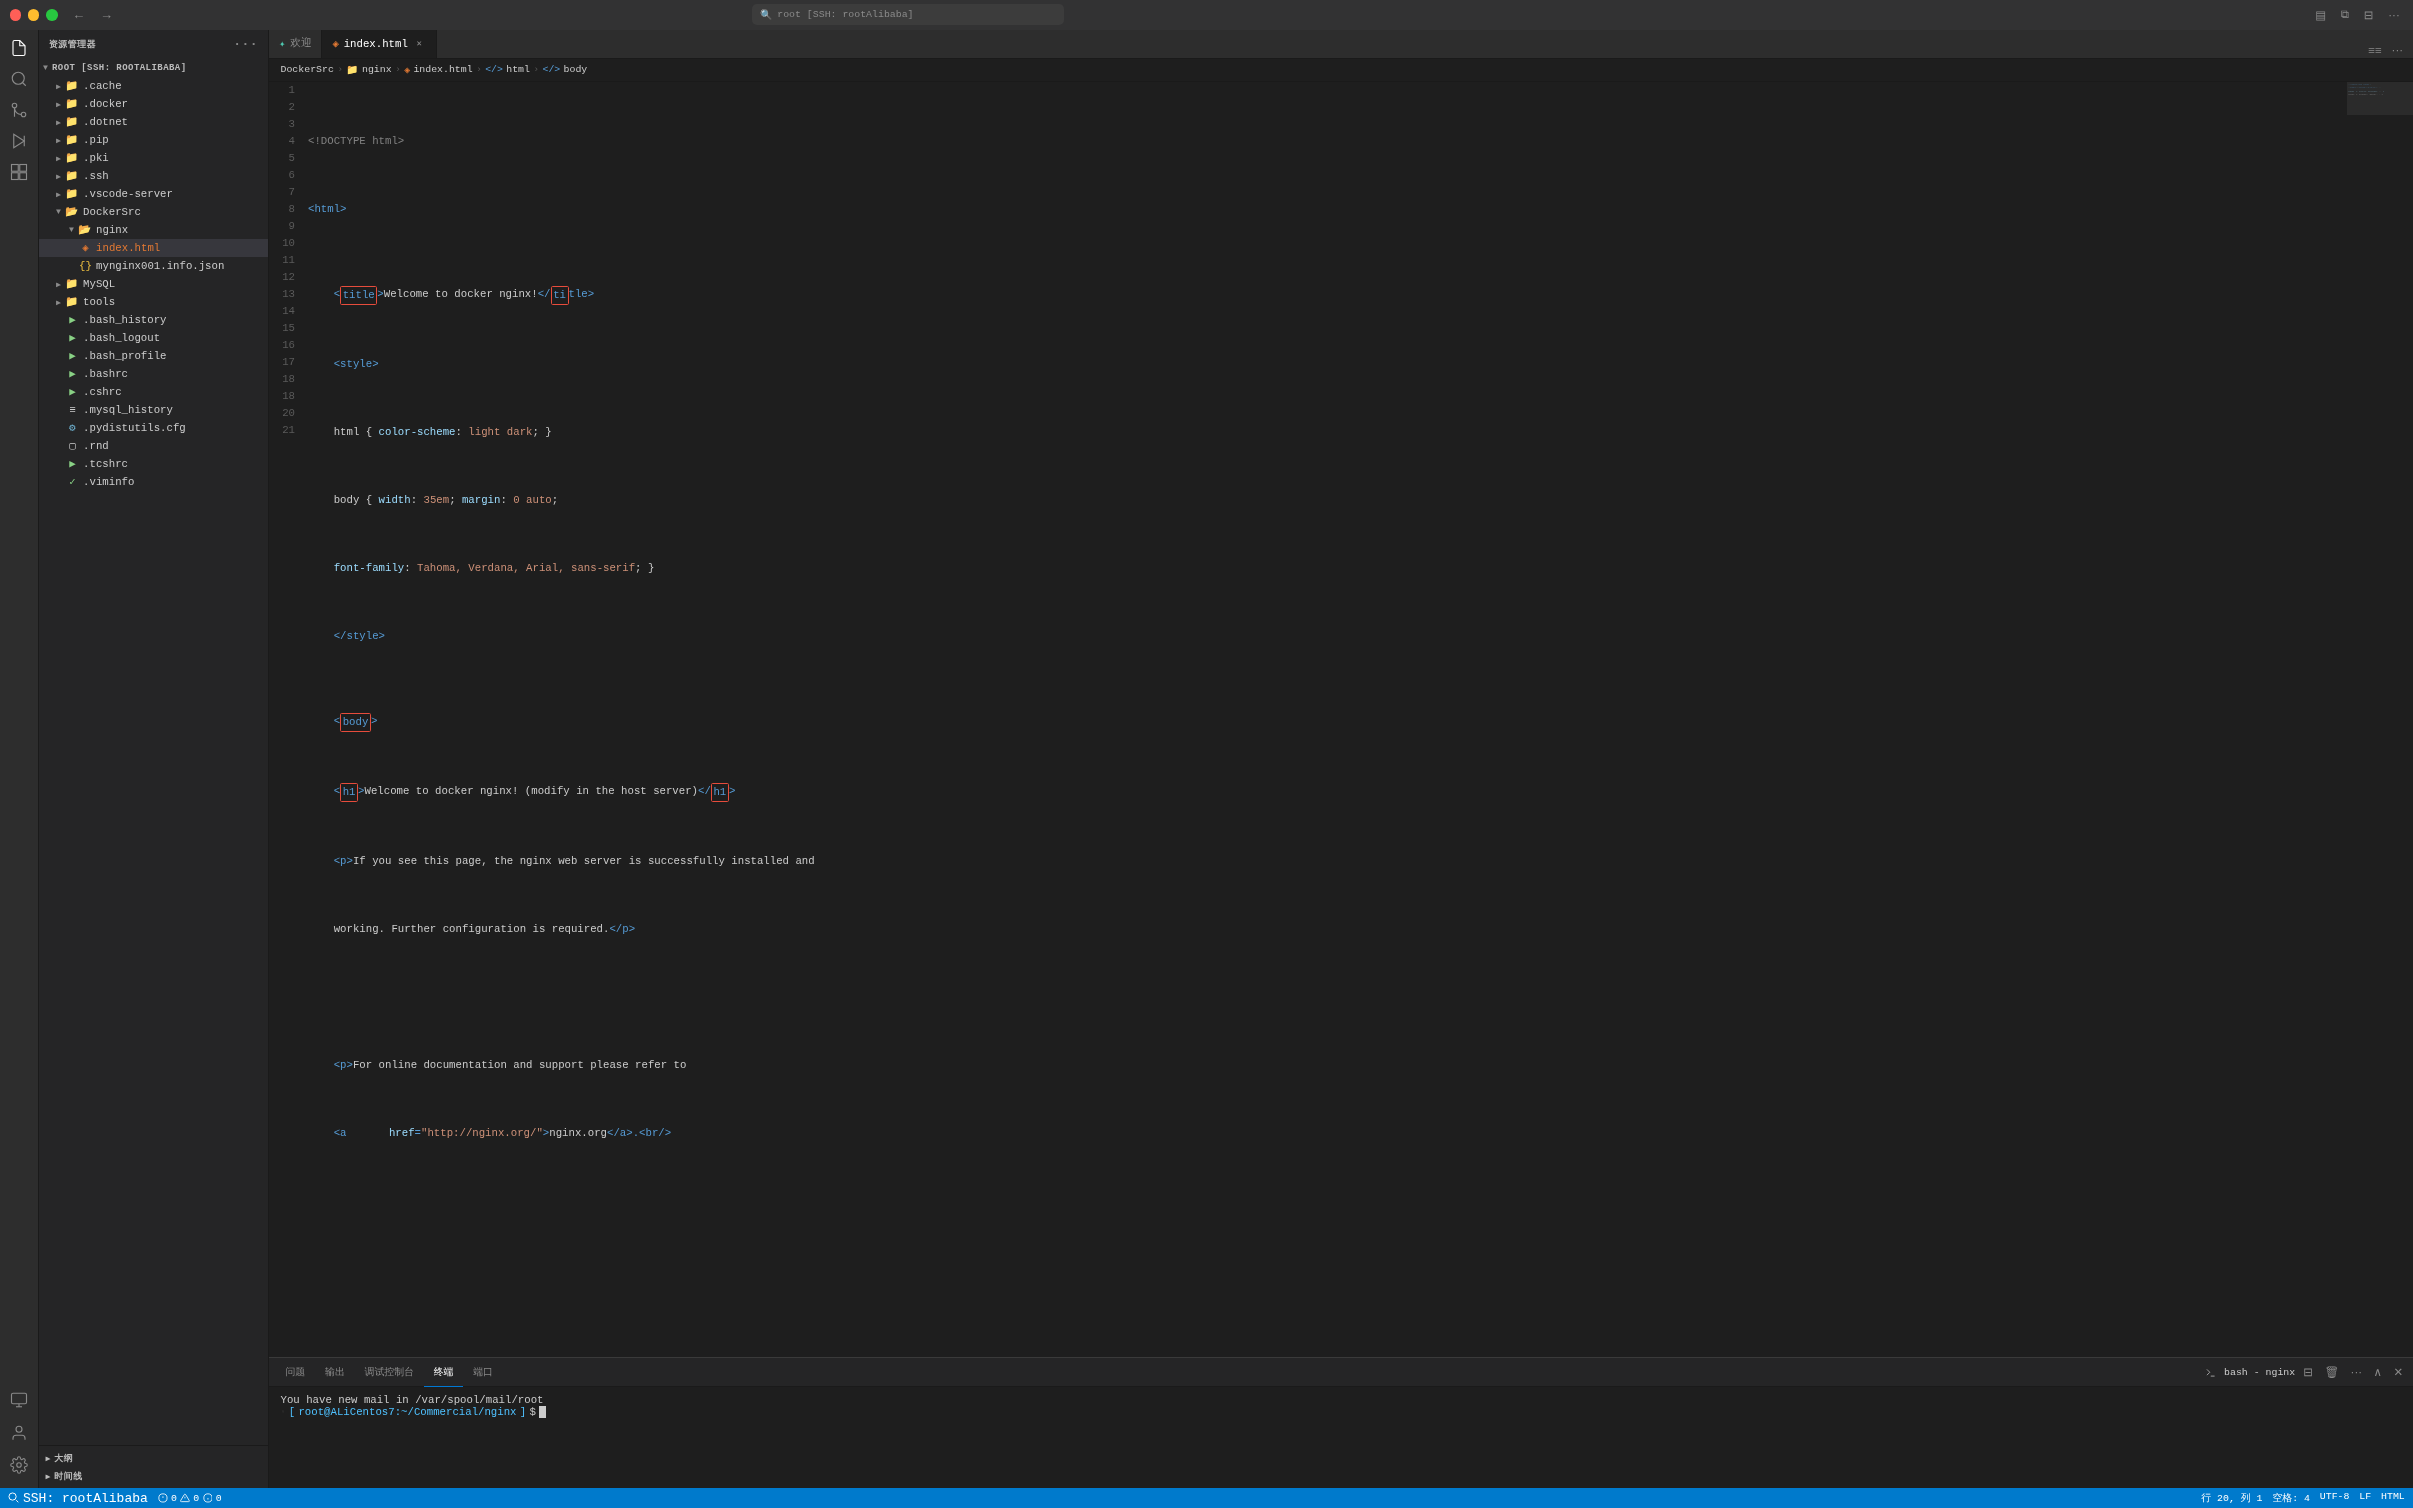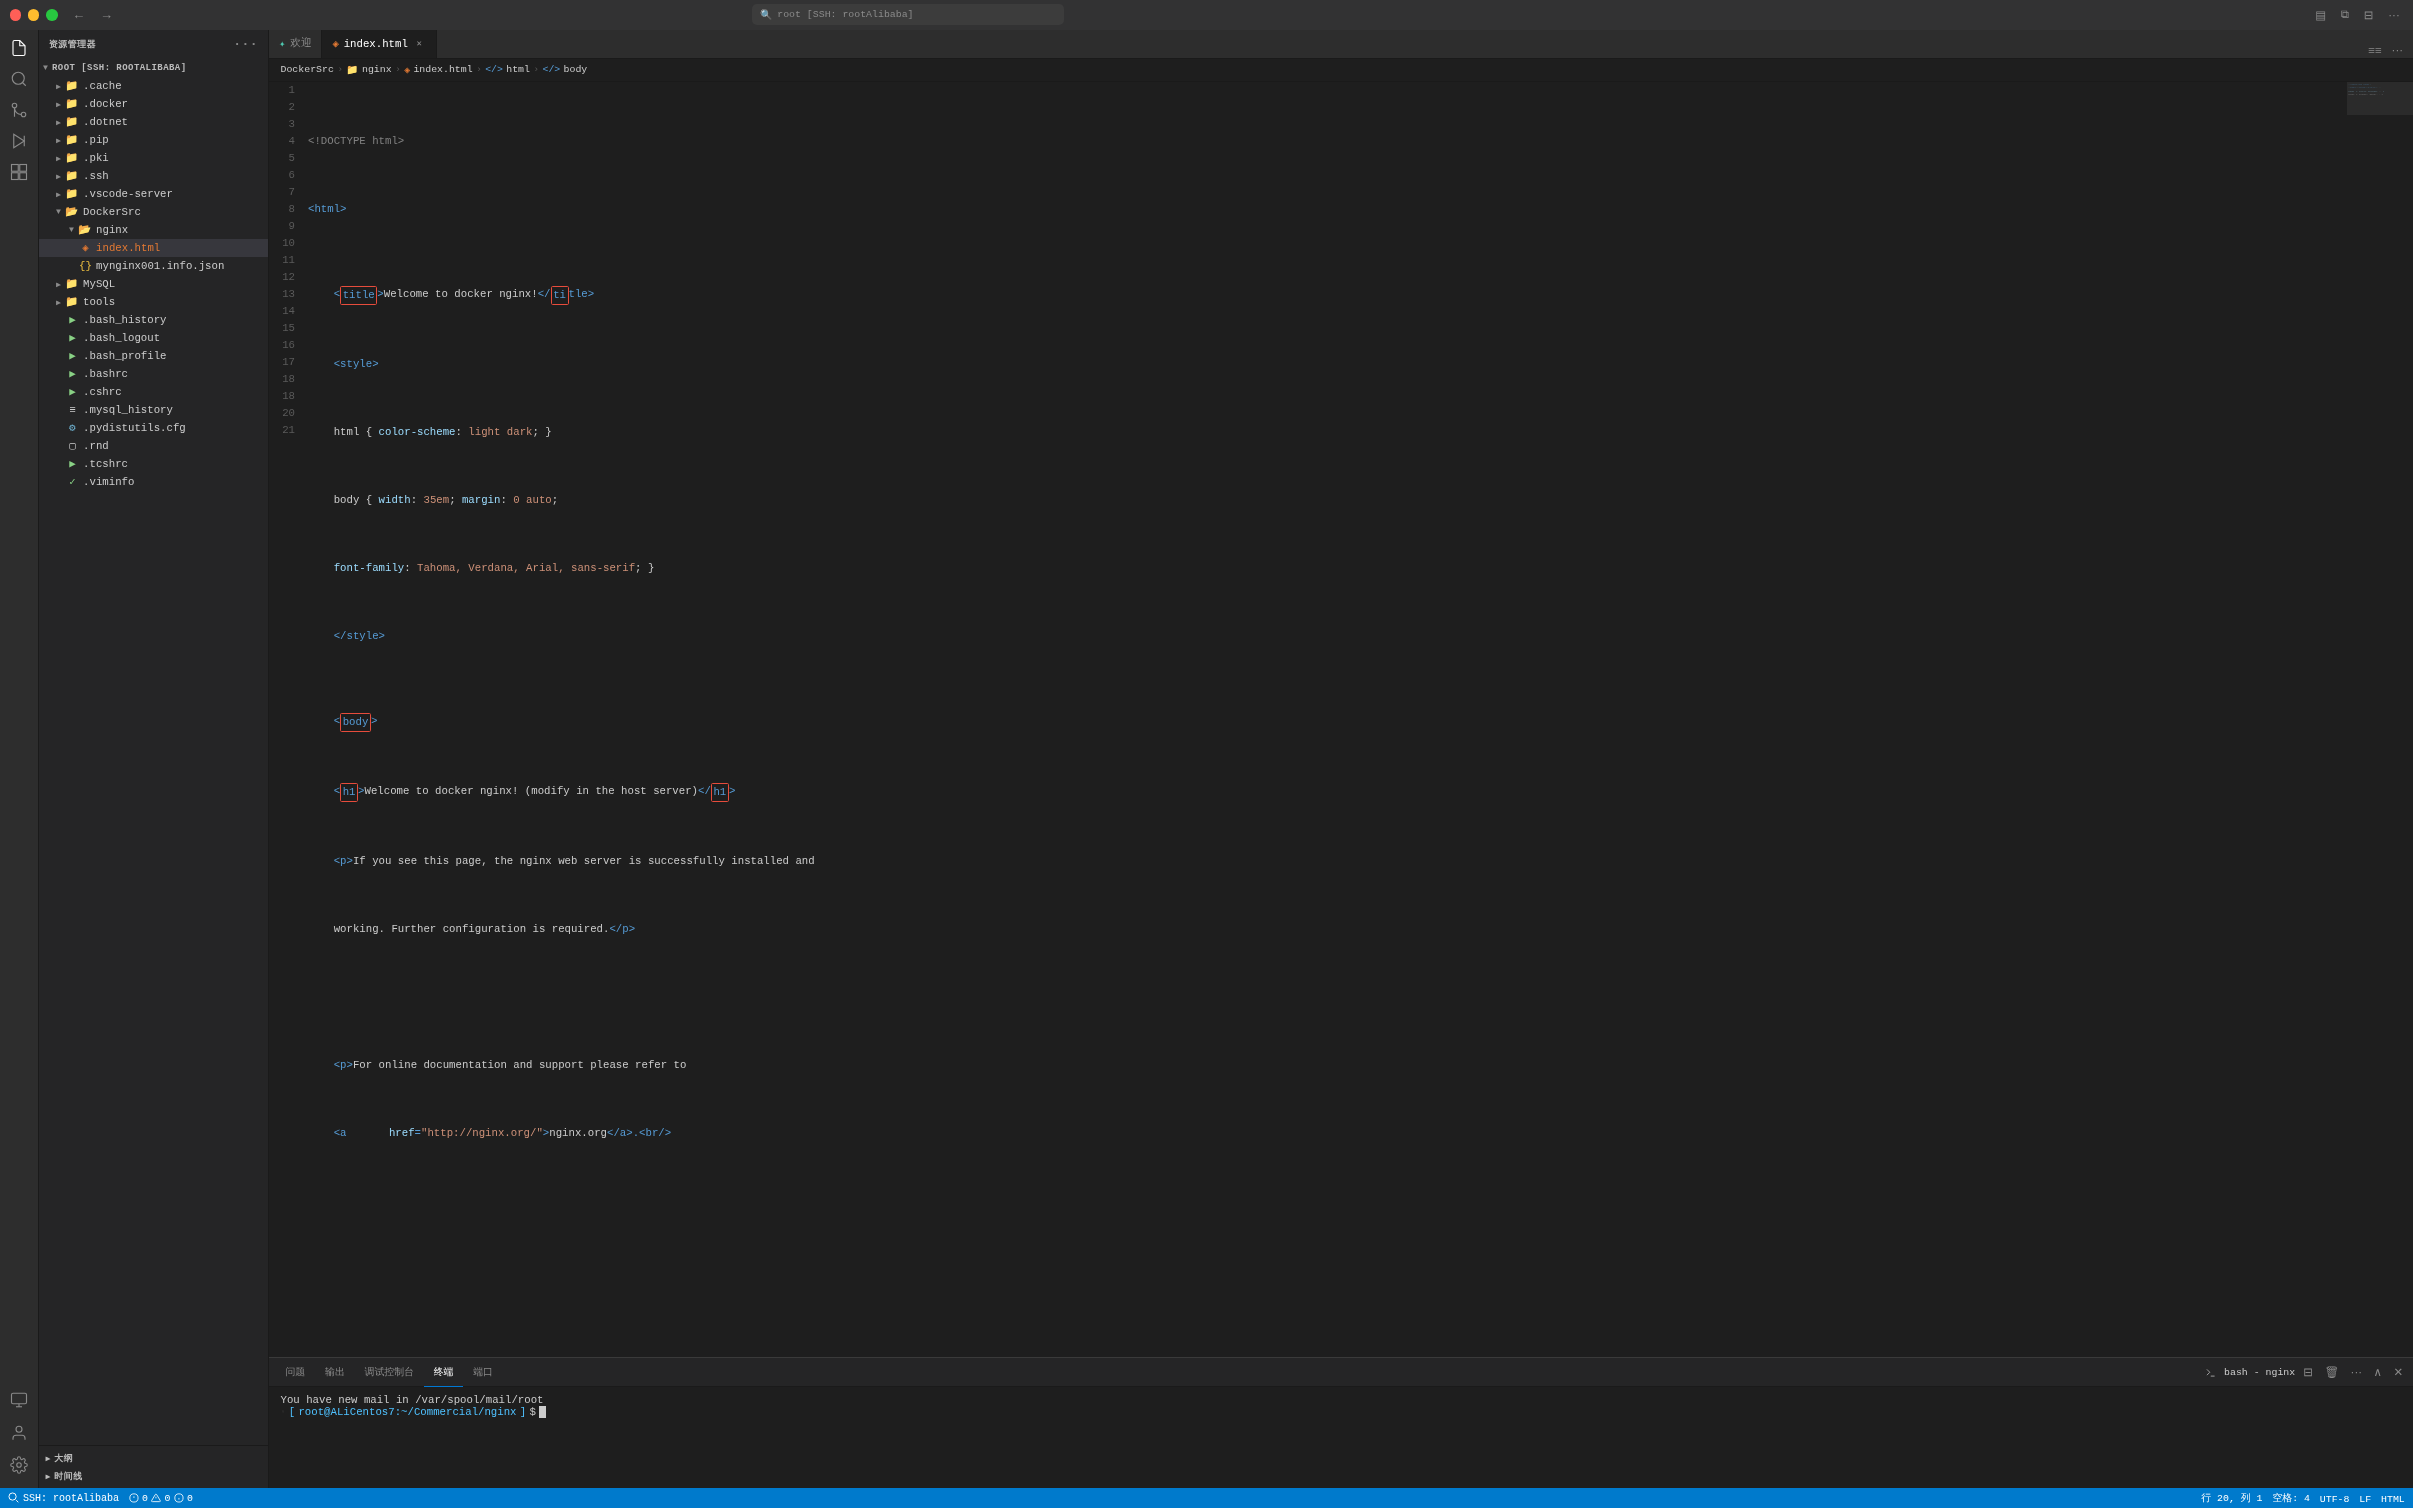--- a/index.html
+++ b/index.html
@@ -424,23 +424,23 @@
       height: 19.7px;
       background: #007acc;
       display: flex;
       align-items: center;
       padding: 0 8.2px;
       font-size: 9.9px;
       color: #ffffff;
       flex-shrink: 0;
     }
     .status-left { display: flex; align-items: center; gap: 9.9px; }
-    .status-right { margin-left: auto; display: flex; align-items: flex-end; gap: 9.9px; }
+    .status-right { margin-left: auto; display: flex; align-items: flex-start; gap: 9.9px; }
     .status-item { display: flex; align-items: center; gap: 3.3px; cursor: pointer; }
-    .status-ssh { background: #007acc; font-size: 10px; display: flex; align-items: center; gap: 3.3px; }
+    .status-ssh { background: #007acc; font-size: 13px; display: flex; align-items: center; gap: 3.3px; }
 
     
     ::-webkit-scrollbar { width: 6.6px; height: 6.6px; }
     ::-webkit-scrollbar-track { background: transparent; }
     ::-webkit-scrollbar-thumb { background: #3a3a3a; border-radius: 3.3px; }
   </style>
 </head>
 <body>
 
 <div class="title-bar">

